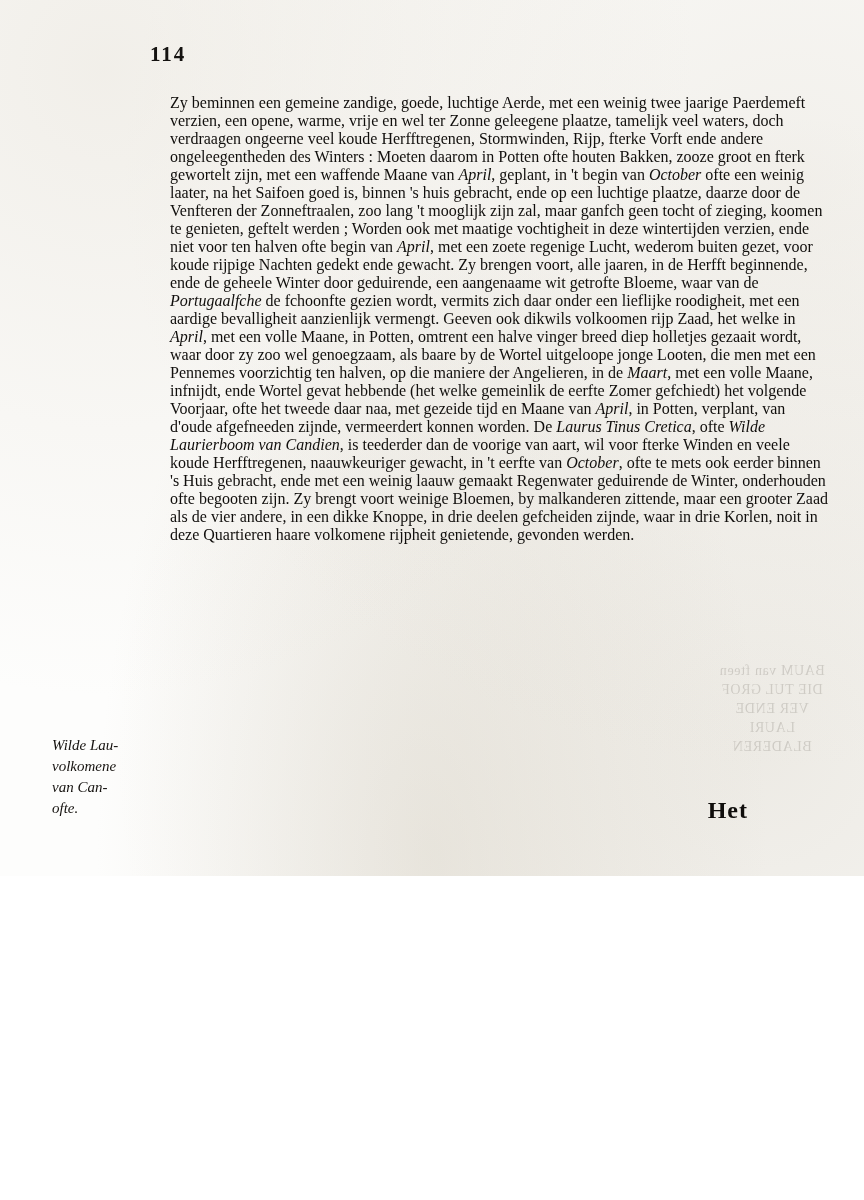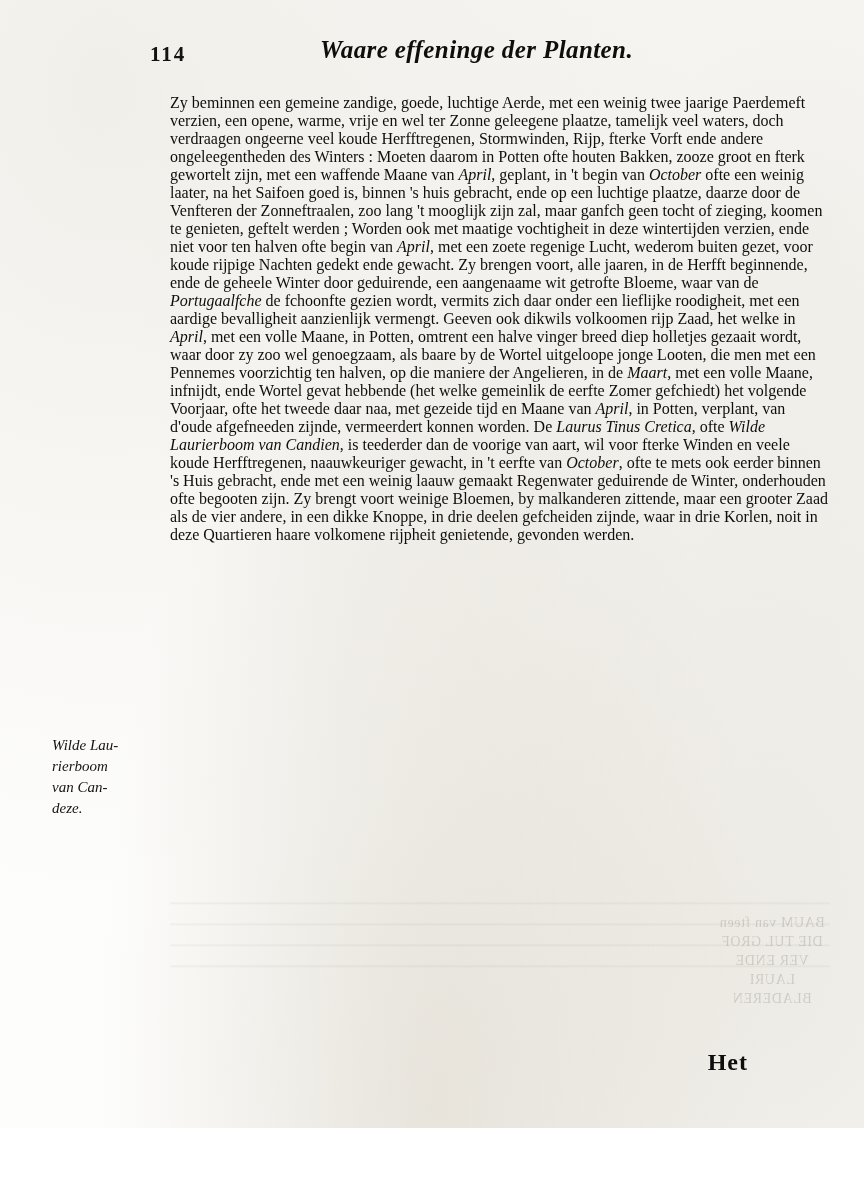--- a/index.html
+++ b/index.html
@@ -3,21 +3,21 @@
 <meta charset="utf-8">
 <style>
   html, body {
     margin: 0;
     padding: 0;
     background: #ffffff;
   }
   .page {
     position: relative;
     width: 864px;
-    height: 1128px;
+    height: 876px;
     background: #fdfdfc;
     overflow: hidden;
     font-family: "Liberation Serif", serif;
     color: #100e0c;
   }
   
   .paper-tint {
     position: absolute;
     inset: 0;
     background:
@@ -132,37 +132,36 @@
 </style>
 </head>
 <body>
 
 <div class="page">
 
   <div class="paper-tint"></div>
 
   <div class="head-row">
     <div class="folio">114</div>
-    <div class="running-title">Waare effeninge der Planten.</div>
   </div>
 
   <div class="bleed"></div>
 
   <div class="textblock">
     Zy beminnen een gemeine zandige, goede, luchtige Aerde, met een weinig twee jaarige Paerdemeft verzien, een opene, warme, vrije en wel ter Zonne geleegene plaatze, tamelijk veel waters, doch verdraagen ongeerne veel koude Herfftregenen, Stormwinden, Rijp, fterke Vorft ende andere ongeleegentheden des Winters : Moeten daarom in Potten ofte houten Bakken, zooze groot en fterk gewortelt zijn, met een waffende Maane van <span class="it">April</span>, geplant, in 't begin van <span class="it">October</span> ofte een weinig laater, na het Saifoen goed is, binnen 's huis gebracht, ende op een luchtige plaatze, daarze door de Venfteren der Zonneftraalen, zoo lang 't mooglijk zijn zal, maar ganfch geen tocht of zieging, koomen te genieten, geftelt werden ; Worden ook met maatige vochtigheit in deze wintertijden verzien, ende niet voor ten halven ofte begin van <span class="it">April</span>, met een zoete regenige Lucht, wederom buiten gezet, voor koude rijpige Nachten gedekt ende gewacht.
     Zy brengen voort, alle jaaren, in de Herfft beginnende, ende de geheele Winter door geduirende, een aangenaame wit getrofte Bloeme, waar van de <span class="it">Portugaalfche</span> de fchoonfte gezien wordt, vermits zich daar onder een lieflijke roodigheit, met een aardige bevalligheit aanzienlijk vermengt. Geeven ook dikwils volkoomen rijp Zaad, het welke in <span class="it">April</span>, met een volle Maane, in Potten, omtrent een halve vinger breed diep holletjes gezaait wordt, waar door zy zoo wel genoegzaam, als baare by de Wortel uitgeloope jonge Looten, die men met een Pennemes voorzichtig ten halven, op die maniere der Angelieren, in de <span class="it">Maart</span>, met een volle Maane, infnijdt, ende Wortel gevat hebbende (het welke gemeinlik de eerfte Zomer gefchiedt) het volgende Voorjaar, ofte het tweede daar naa, met gezeide tijd en Maane van <span class="it">April</span>, in Potten, verplant, van d'oude afgefneeden zijnde, vermeerdert konnen worden.
     De <span class="it">Laurus Tinus Cretica</span>, ofte <span class="it">Wilde Laurierboom van Candien</span>, is teederder dan de voorige van aart, wil voor fterke Winden en veele koude Herfftregenen, naauwkeuriger gewacht, in 't eerfte van <span class="it">October</span>, ofte te mets ook eerder binnen 's Huis gebracht, ende met een weinig laauw gemaakt Regenwater geduirende de Winter, onderhouden ofte begooten zijn.
     Zy brengt voort weinige Bloemen, by malkanderen zittende, maar een grooter Zaad als de vier andere, in een dikke Knoppe, in drie deelen gefcheiden zijnde, waar in drie Korlen, noit in deze Quartieren haare volkomene rijpheit genietende, gevonden werden.
   </div>
 
   <div class="marginal">
     <div>Wilde Lau-</div>
-    <div>rierboom</div>
+    <div>volkomene</div>
     <div>van Can-</div>
-    <div>deze.</div>
+    <div>ofte.</div>
   </div>
 
   <div class="showthrough">
     BAUM
     van fteen
     DIE TUL
     GROF VER
     ENDE LAURI
     BLADEREN
   </div>

